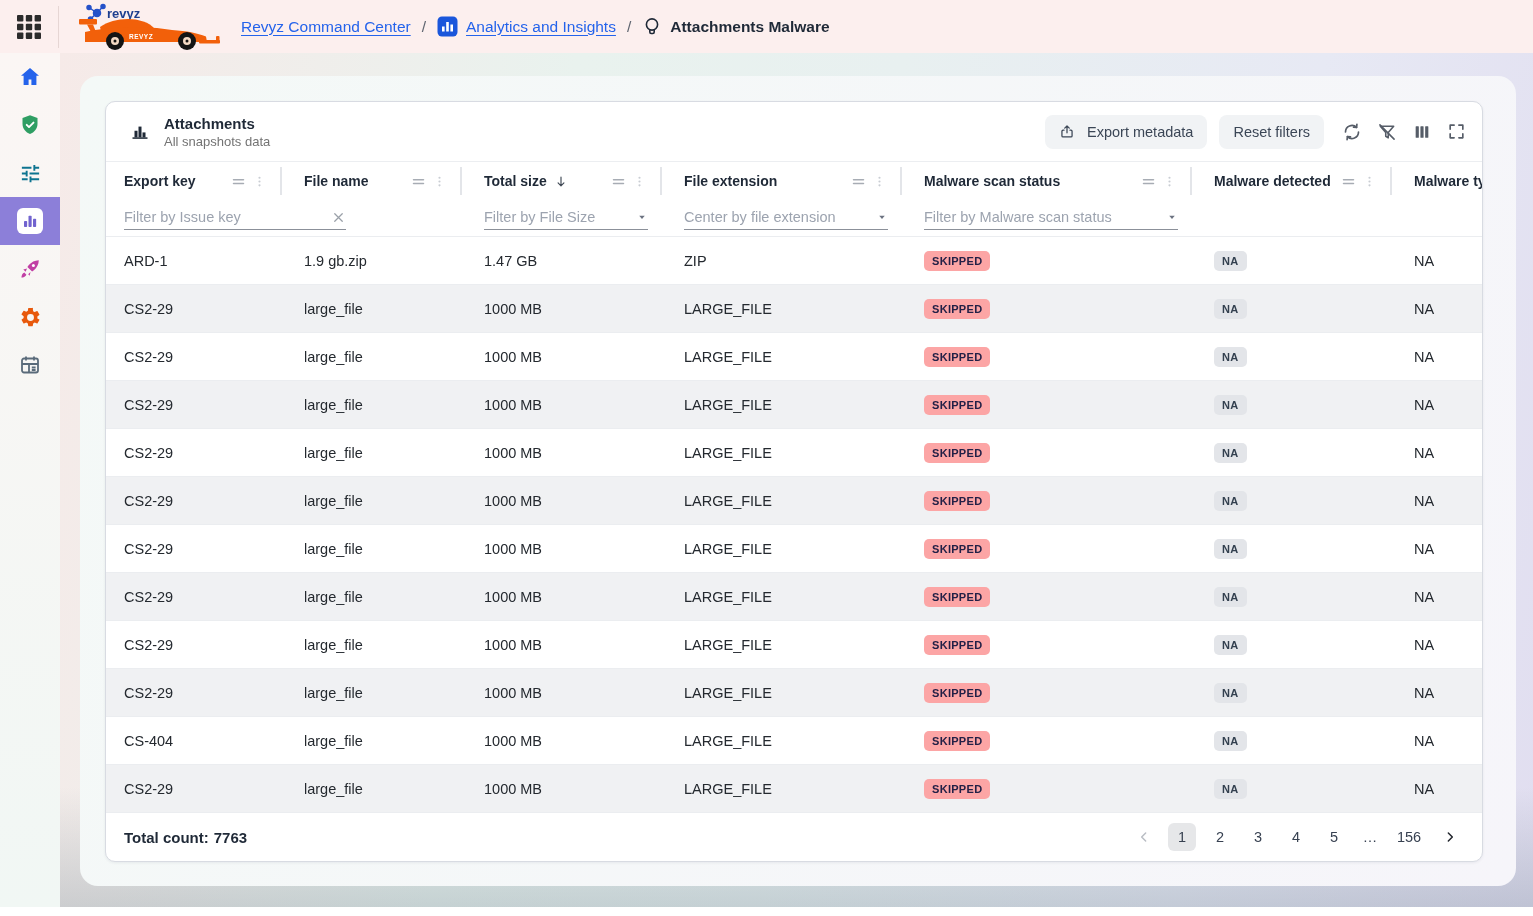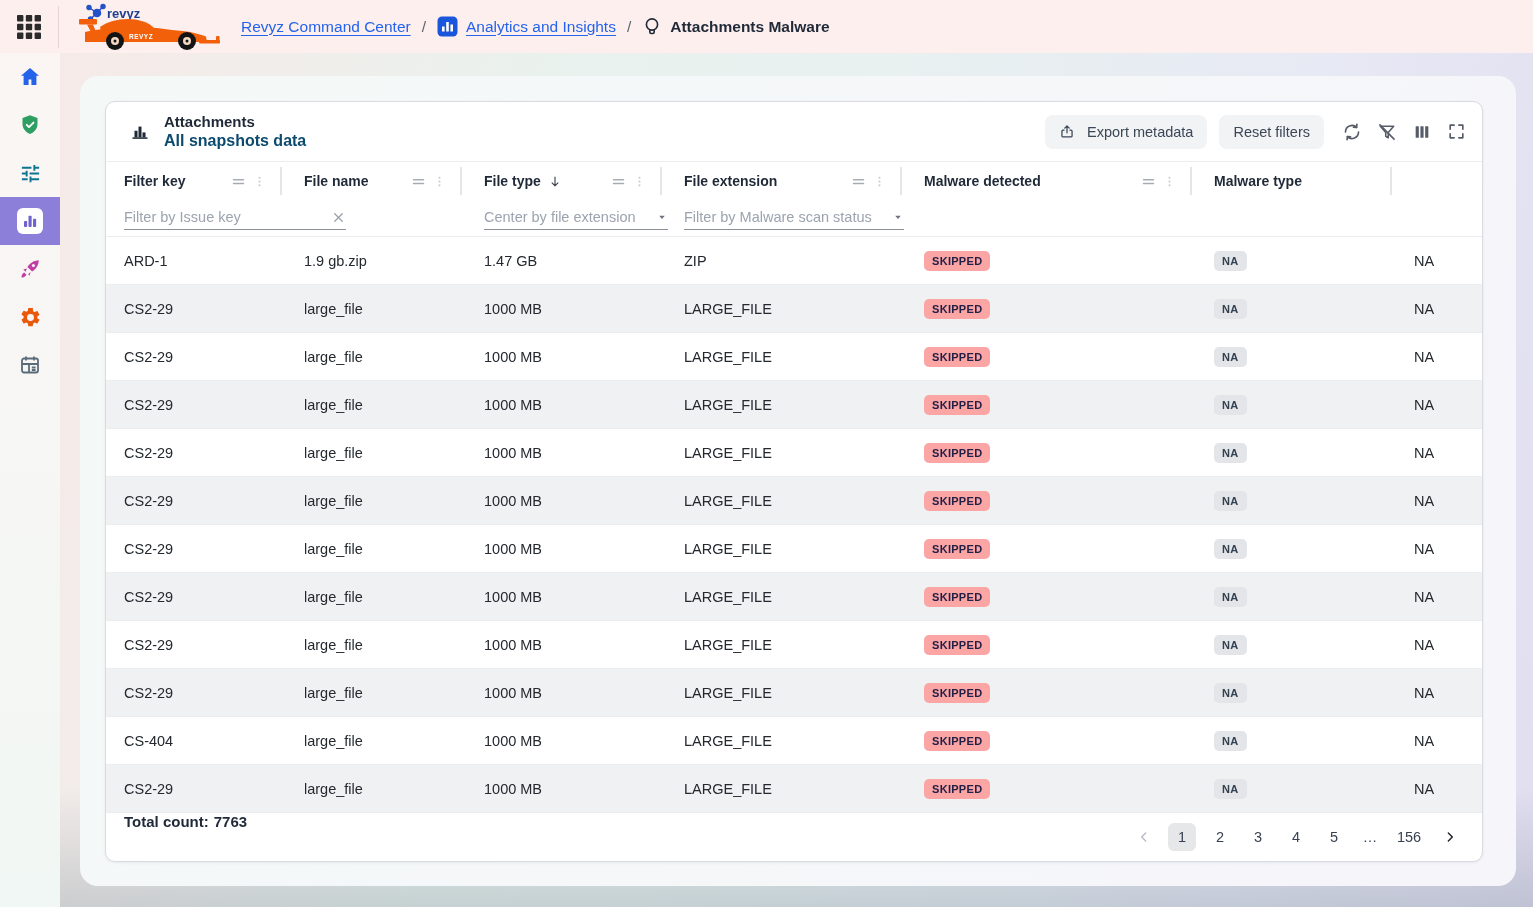--- a/index.html
+++ b/index.html
@@ -32,21 +32,21 @@
   .outer-panel { position: absolute; left: 20px; top: 23px; right: 17px; bottom: 21px;
     border-radius: 18px; background: linear-gradient(115deg, #f4f9f7, #f6f5fa); }
   .card { position: absolute; left: 25px; top: 25px; right: 33px; bottom: 24px;
     background: #fff; border: 1px solid #d8dbe2; border-radius: 10px; overflow: hidden;
     box-shadow: 0 1px 3px rgba(25,39,70,0.07); display: flex; flex-direction: column; }
 
   
   .card-head { height: 60px; flex: none; display: flex; align-items: center; padding: 0 16px 0 24px; border-bottom: 1px solid #eceef1; }
   .title-icon { margin-right: 14px; display: flex; }
   .title { font-size: 15px; font-weight: bold; color: #1f2937; }
-  .subtitle { font-size: 16px; color: #0c4a6e; margin-top: 2px; font-weight: bold; }
+  .subtitle { font-size: 13px; color: #737373; margin-top: 2px; }
   .toolbar { margin-left: auto; display: flex; align-items: center; gap: 12px; }
   .btn { background: #f1f3f5; border: none; border-radius: 8px; height: 34px; padding: 0 14px;
     font-family: "Liberation Sans", sans-serif; font-size: 14.5px; color: #3b4656;
     display: flex; align-items: center; gap: 12px; cursor: pointer; }
   .tool-icons { display: flex; align-items: center; gap: 15px; margin-left: 6px; }
   .tool-icon { cursor: pointer; display: flex; }
 
   
   .grid-cols { display: grid; grid-template-columns: 180px 180px 200px 240px 290px 200px 220px; width: 1510px; }
   .thead { height: 38px; flex: none; }
@@ -67,21 +67,21 @@
 
   .tbody { flex: 1; overflow: hidden; }
   .tr { height: 48px; border-bottom: 1px solid #ebedf0; cursor: pointer; }
   .tr.striped { background: #f0f1f3; }
   .td { padding: 0 18px; display: flex; align-items: center; font-size: 14.5px; color: #24292f; overflow: hidden; white-space: nowrap; }
   .badge { font-size: 11px; font-weight: bold; letter-spacing: 0.3px; border-radius: 5px; padding: 4px 8px; }
   .badge-status { background: #fca5a5; color: #232046; }
   .badge-na { background: #e3e5e9; color: #33404f; }
 
   
-  .card-footer { height: 48px; flex: none; display: flex; padding: 0 18px; }
+  .card-footer { height: 48px; flex: none; display: flex; align-items: center; padding: 0 18px; }
   .total { font-size: 15px; font-weight: bold; color: #1f2937; display: flex; gap: 5px; }
   .pagination { margin-left: auto; display: flex; align-items: center; gap: 10px; }
   .page-btn, .page-nav { border: none; background: transparent; width: 28px; height: 28px;
     font-family: "Liberation Sans", sans-serif; font-size: 14.5px; color: #374151; border-radius: 6px;
     display: flex; align-items: center; justify-content: center; cursor: pointer; }
   .page-btn.wide { width: 34px; }
   .page-btn.active { background: #e6e7e9; }
   .page-ellipsis { width: 24px; text-align: center; color: #374151; font-size: 14.5px; }
 </style>
 </head>
@@ -267,21 +267,21 @@
                   <svg width="19" height="19" viewBox="0 0 24 24" fill="none" stroke="#565d68" stroke-width="2.1" stroke-linecap="round" stroke-linejoin="round">
                     <path d="M4 9V4h5M15 4h5v5M20 15v5h-5M9 20H4v-5"></path>
                   </svg>
                 </span>
               </div>
             </div>
           </div>
 
           <div class="thead grid-cols">
             <div class="th">
-              <span class="th-label">Filter key</span>
+              <span class="th-label">Export key</span>
               <span class="th-icons">
                 <svg width="15" height="15" viewBox="0 0 24 24">
                     <g stroke="#a7acb4" stroke-width="2.4" stroke-linecap="round">
                       <line x1="4" y1="9" x2="20" y2="9"></line>
                       <line x1="4" y1="15" x2="20" y2="15"></line>
                     </g>
                   </svg>
                 <svg width="13" height="15" viewBox="0 0 24 24">
                     <g fill="#c9cdd3">
                       <circle cx="12" cy="5" r="2"></circle>
@@ -303,21 +303,21 @@
                 <svg width="13" height="15" viewBox="0 0 24 24">
                     <g fill="#c9cdd3">
                       <circle cx="12" cy="5" r="2"></circle>
                       <circle cx="12" cy="12" r="2"></circle>
                       <circle cx="12" cy="19" r="2"></circle>
                     </g>
                   </svg>
               </span>
             </div>
             <div class="th">
-              <span class="th-label">File type</span>
+              <span class="th-label">Total size</span>
               <span class="sort-icon">
                 <svg width="14" height="15" viewBox="0 0 24 24" fill="none" stroke="#3f4854" stroke-width="2" stroke-linecap="round" stroke-linejoin="round">
                     <path d="M12 4.5v14M7 14.5l5 5 5-5"></path>
                   </svg>
               </span>
               <span class="th-icons">
                 <svg width="15" height="15" viewBox="0 0 24 24">
                     <g stroke="#a7acb4" stroke-width="2.4" stroke-linecap="round">
                       <line x1="4" y1="9" x2="20" y2="9"></line>
                       <line x1="4" y1="15" x2="20" y2="15"></line>
@@ -327,20 +327,38 @@
                     <g fill="#c9cdd3">
                       <circle cx="12" cy="5" r="2"></circle>
                       <circle cx="12" cy="12" r="2"></circle>
                       <circle cx="12" cy="19" r="2"></circle>
                     </g>
                   </svg>
               </span>
             </div>
             <div class="th">
               <span class="th-label">File extension</span>
+              <span class="th-icons">
+                <svg width="15" height="15" viewBox="0 0 24 24">
+                    <g stroke="#a7acb4" stroke-width="2.4" stroke-linecap="round">
+                      <line x1="4" y1="9" x2="20" y2="9"></line>
+                      <line x1="4" y1="15" x2="20" y2="15"></line>
+                    </g>
+                  </svg>
+                <svg width="13" height="15" viewBox="0 0 24 24">
+                    <g fill="#c9cdd3">
+                      <circle cx="12" cy="5" r="2"></circle>
+                      <circle cx="12" cy="12" r="2"></circle>
+                      <circle cx="12" cy="19" r="2"></circle>
+                    </g>
+                  </svg>
+              </span>
+            </div>
+            <div class="th">
+              <span class="th-label">Malware scan status</span>
               <span class="th-icons">
                 <svg width="15" height="15" viewBox="0 0 24 24">
                     <g stroke="#a7acb4" stroke-width="2.4" stroke-linecap="round">
                       <line x1="4" y1="9" x2="20" y2="9"></line>
                       <line x1="4" y1="15" x2="20" y2="15"></line>
                     </g>
                   </svg>
                 <svg width="13" height="15" viewBox="0 0 24 24">
                     <g fill="#c9cdd3">
                       <circle cx="12" cy="5" r="2"></circle>
@@ -378,20 +396,30 @@
               <div class="filter-wrap">
                 <input class="filter-input" type="text" placeholder="Filter by Issue key" style="">
                 <span class="clear-btn">
                   <svg width="15" height="15" viewBox="0 0 24 24" fill="none" stroke="#9aa0a8" stroke-width="2" stroke-linecap="round">
                       <path d="M6 6l12 12M18 6 6 18"></path>
                     </svg>
                 </span>
               </div>
             </div>
             <div class="fc"></div>
+            <div class="fc">
+              <div class="filter-wrap">
+                <span class="select-placeholder">Filter by File Size</span>
+                <span class="caret">
+                  <svg width="12" height="12" viewBox="0 0 24 24">
+                      <path d="M6.5 9.5h11L12 16z" fill="#6b7280"></path>
+                    </svg>
+                </span>
+              </div>
+            </div>
             <div class="fc">
               <div class="filter-wrap">
                 <span class="select-placeholder">Center by file extension</span>
                 <span class="caret">
                   <svg width="12" height="12" viewBox="0 0 24 24">
                       <path d="M6.5 9.5h11L12 16z" fill="#6b7280"></path>
                     </svg>
                 </span>
               </div>
             </div>

